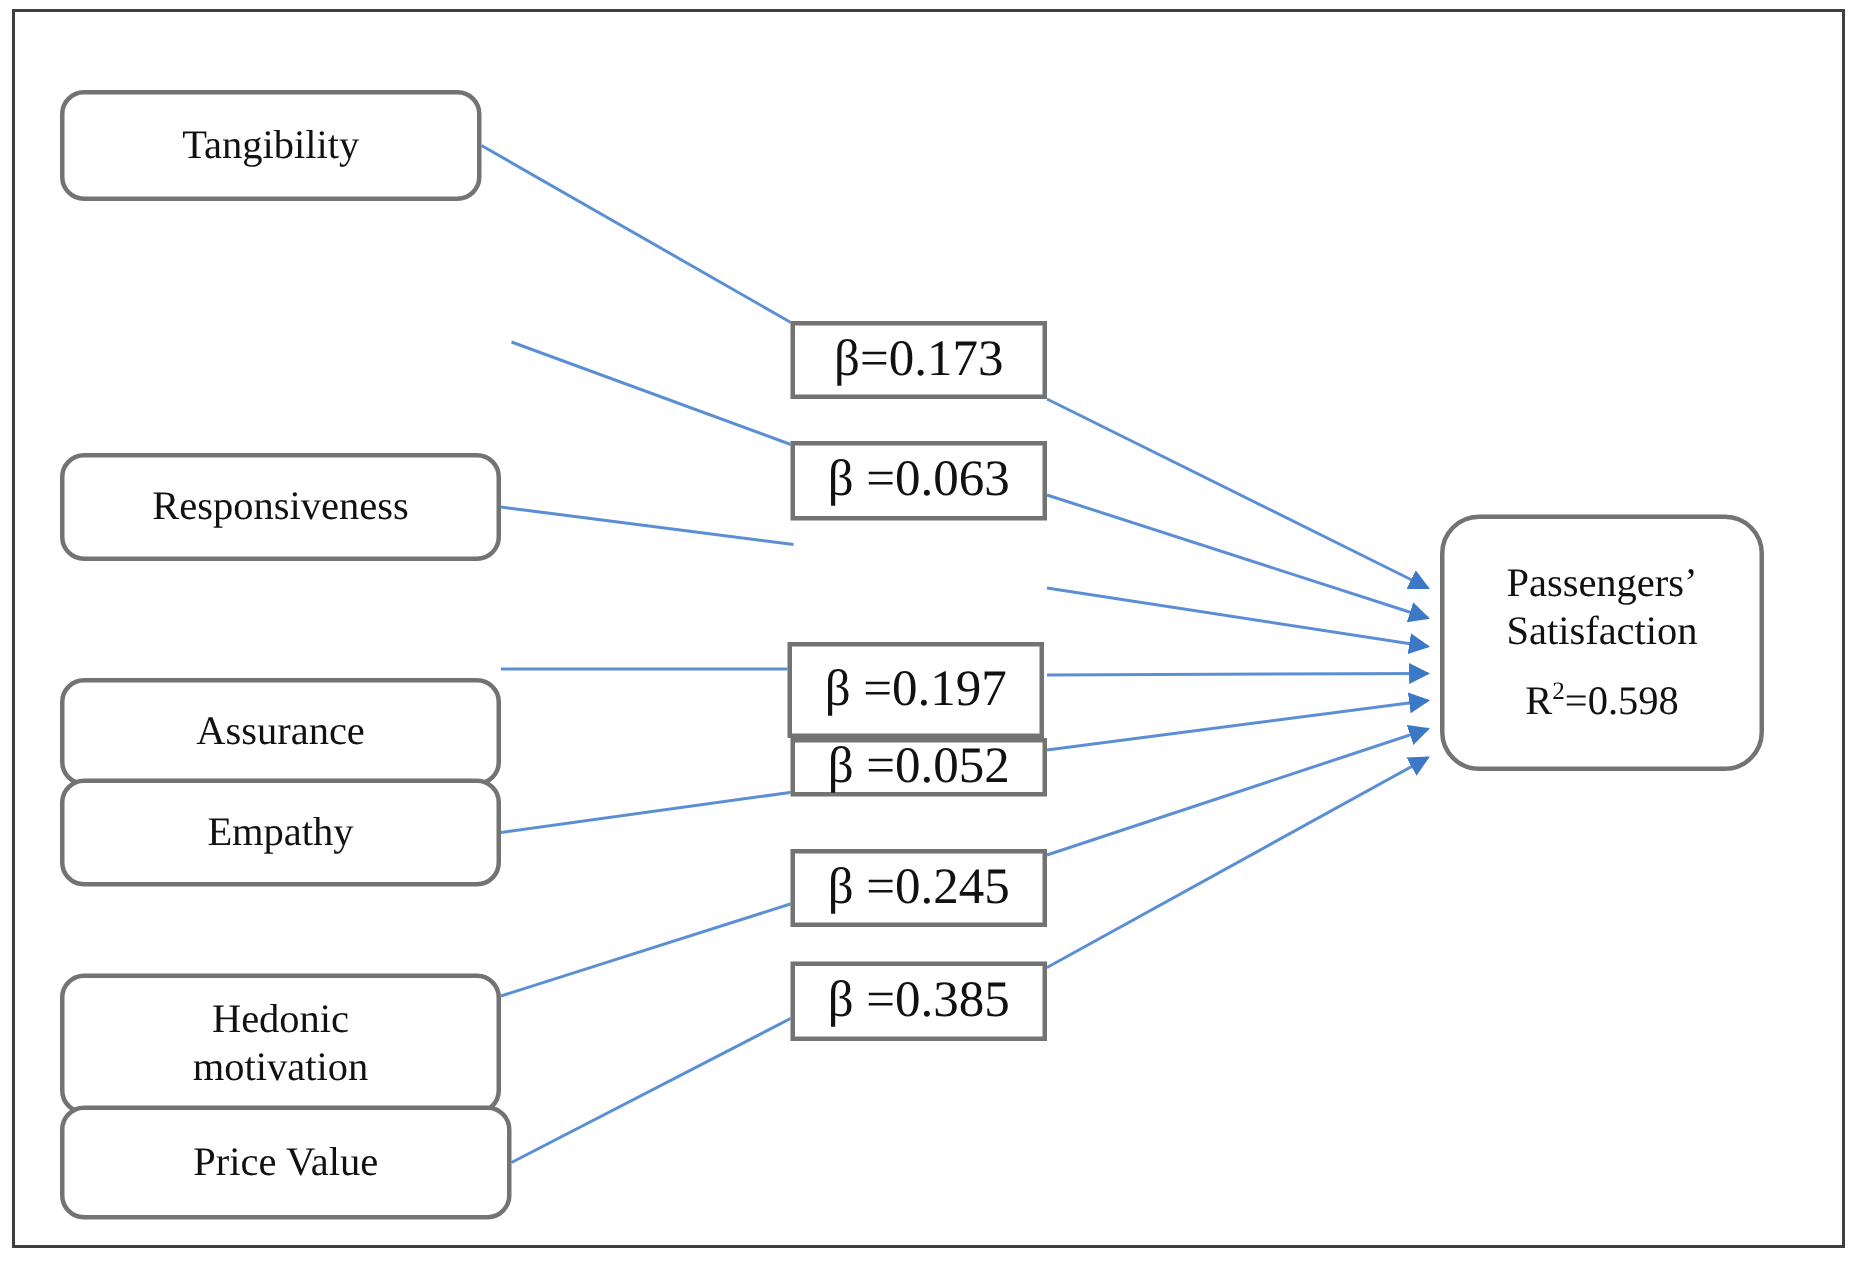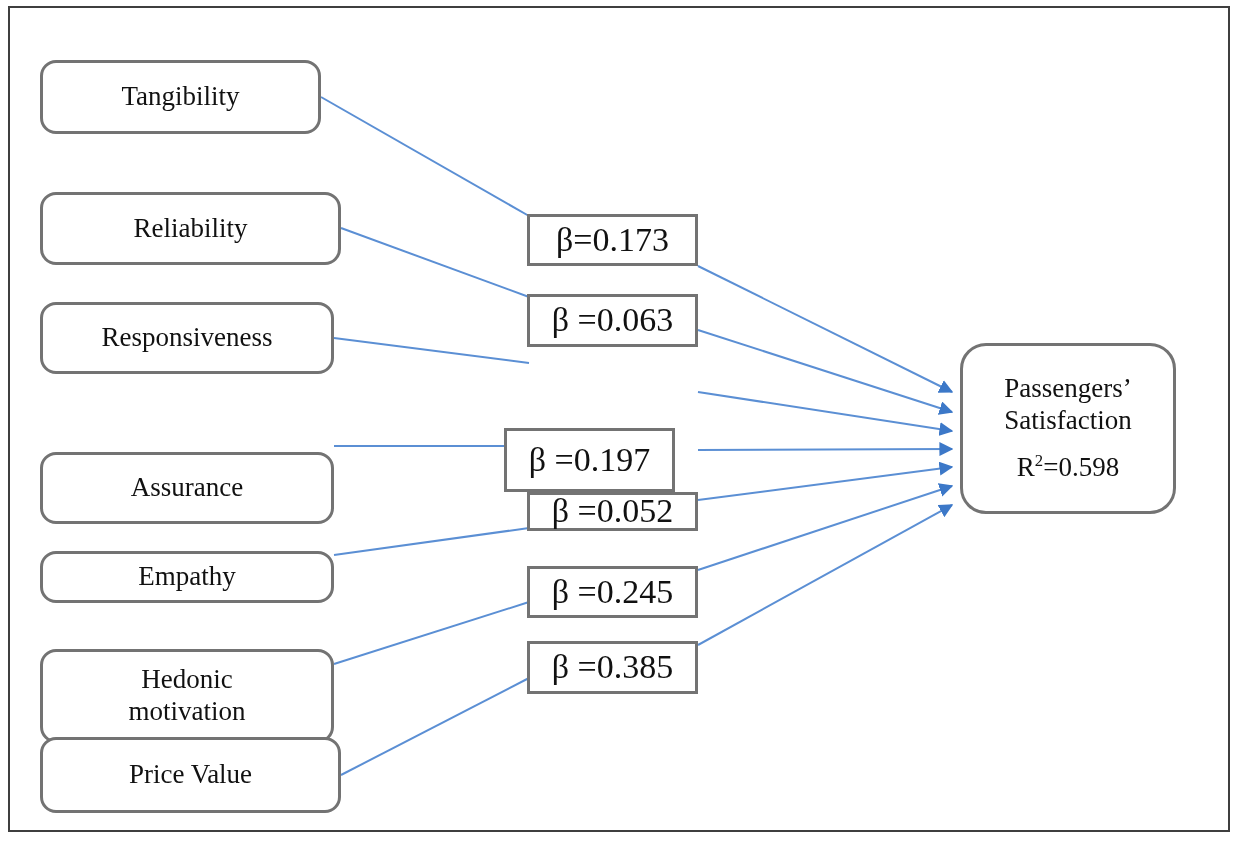--- a/index.html
+++ b/index.html
@@ -109,33 +109,30 @@
       <line x1="698" y1="500" x2="952" y2="467"></line>
       <line x1="698" y1="570" x2="952" y2="486"></line>
       <line x1="698" y1="645" x2="952" y2="505"></line>
     </g>
   </svg>
 
   <div class="node construct-node" style="left:40px; top:60px; width:281px; height:74px;">
     <span class="node-label">Tangibility</span>
   </div>
 
-  <div class="node construct-node" style="left:40px; top:192px; width:301px; height:73px;">
-    <span class="node-label">Reliability</span>
-  </div>
 
   <div class="node construct-node" style="left:40px; top:302px; width:294px; height:72px;">
     <span class="node-label">Responsiveness</span>
   </div>
 
   <div class="node construct-node" style="left:40px; top:410px; width:294px; height:72px;margin-top:42px;">
     <span class="node-label">Assurance</span>
   </div>
 
-  <div class="node construct-node" style="left:40px; top:519px; width:294px; height:52px;margin-top:32px;">
+  <div class="node construct-node" style="left:40px; top:519px; width:294px; height:72px;">
     <span class="node-label">Empathy</span>
   </div>
 
   <div class="node construct-node" style="left:40px; top:649px; width:294px; height:94px;">
     <span class="node-label">Hedonic
 motivation</span>
   </div>
 
   <div class="node construct-node" style="left:40px; top:737px; width:301px; height:76px;">
     <span class="node-label">Price Value</span>
@@ -143,21 +140,21 @@
 
   <div class="node beta-node" style="left:527px; top:214px; width:171px; height:52px;">
     <span class="node-label">β=0.173</span>
   </div>
 
   <div class="node beta-node" style="left:527px; top:294px; width:171px; height:53px;">
     <span class="node-label">β =0.063</span>
   </div>
 
 
-  <div class="node beta-node" style="left:504px; top:428px; width:171px; height:64px;">
+  <div class="node beta-node" style="left:525px; top:428px; width:171px; height:64px;">
     <span class="node-label">β =0.197</span>
   </div>
 
   <div class="node beta-node" style="left:527px; top:492px; width:171px; height:39px;">
     <span class="node-label">β =0.052</span>
   </div>
 
   <div class="node beta-node" style="left:527px; top:566px; width:171px; height:52px;">
     <span class="node-label">β =0.245</span>
   </div>

